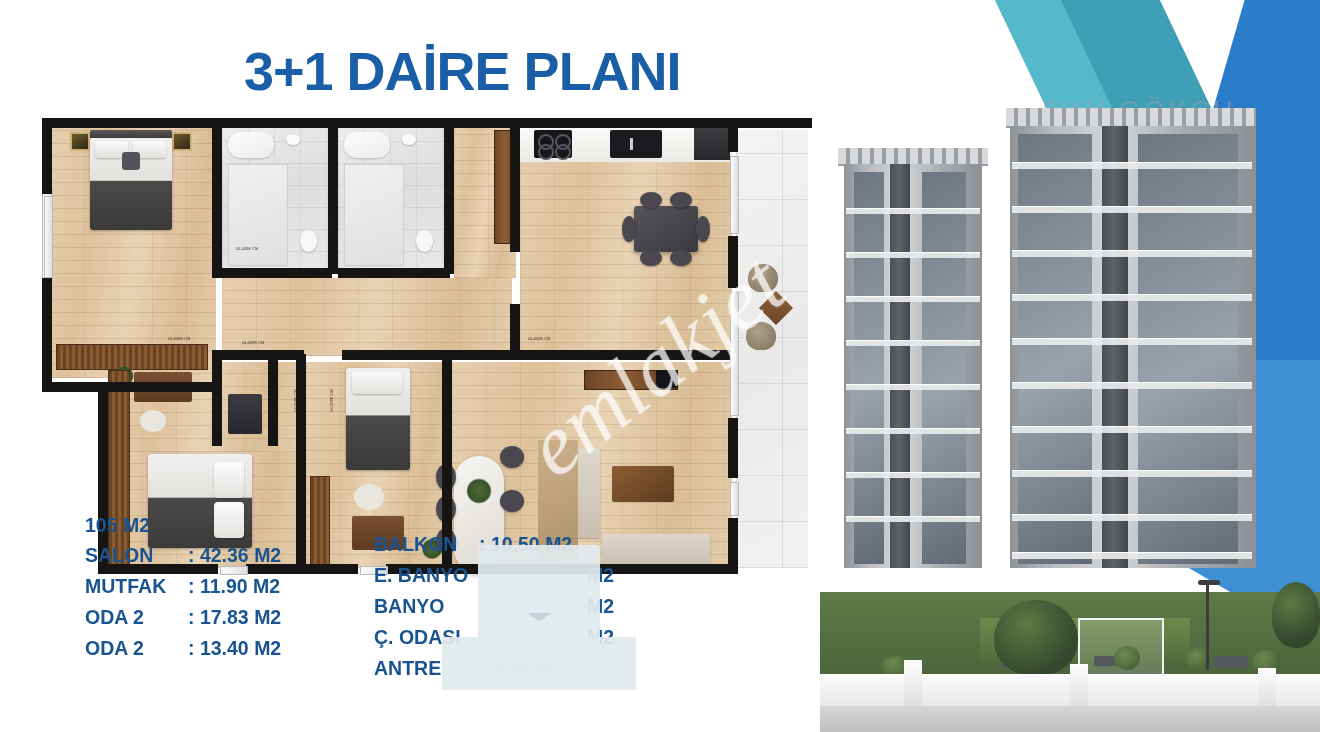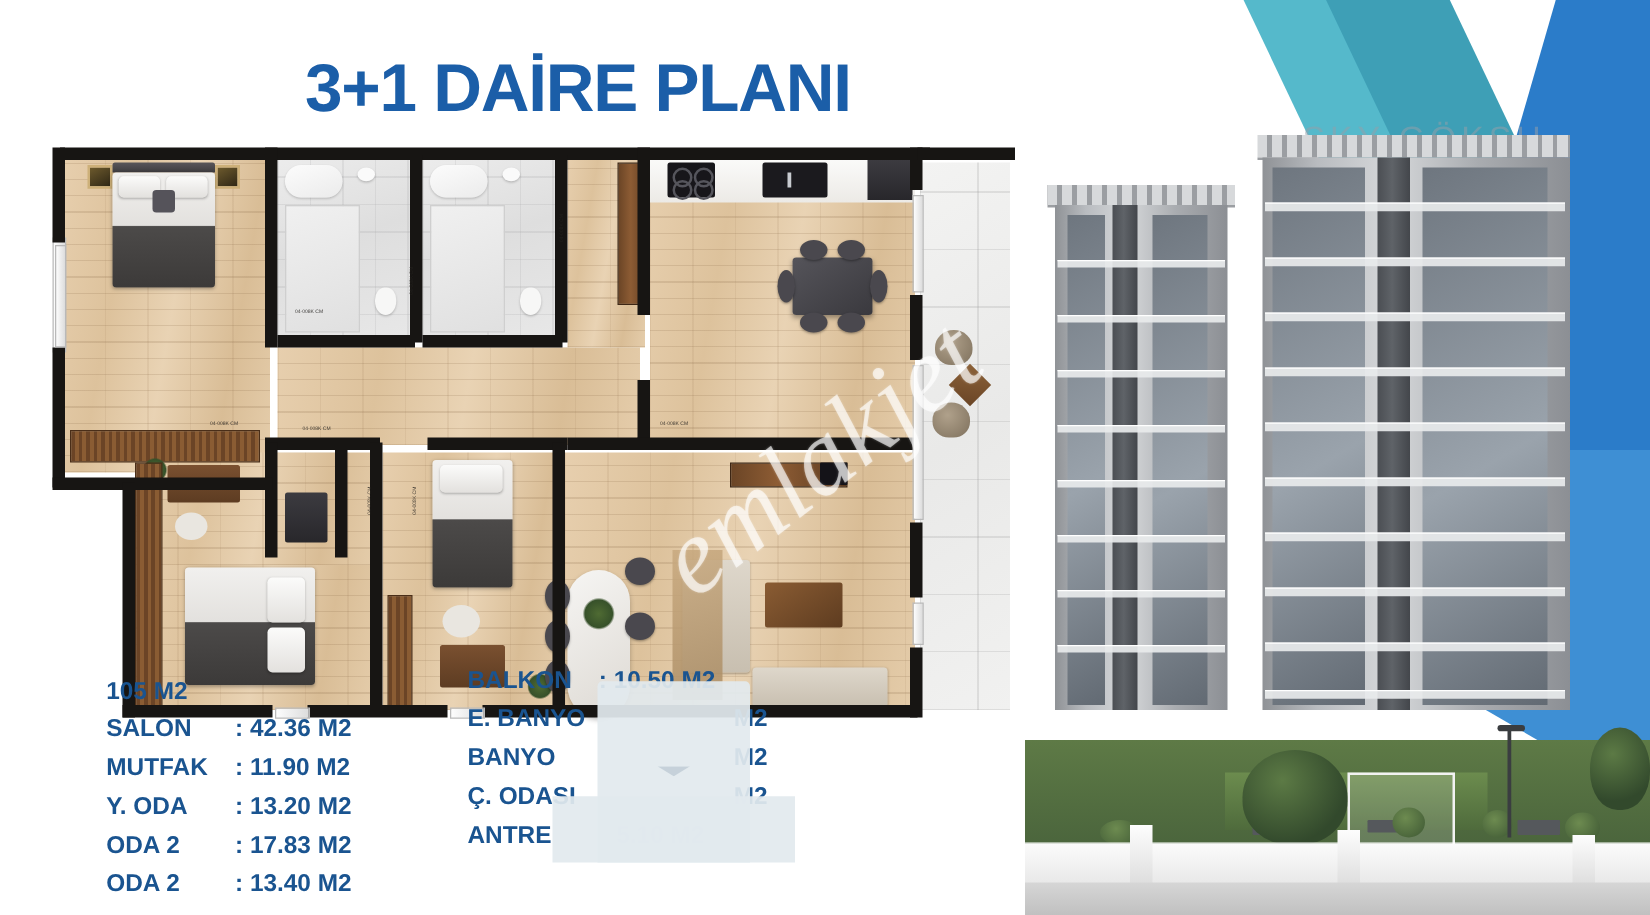--- a/index.html
+++ b/index.html
@@ -110,21 +110,21 @@
     position:absolute;left:465px;top:300px;
     font-size:86px;color:rgba(255,255,255,.62);
     font-family:"Liberation Serif", serif;font-style:italic;
     transform:rotate(-38deg);transform-origin:left top;
     pointer-events:none;letter-spacing:1px;
     text-shadow:0 0 2px rgba(255,255,255,.3);
   }
 
   
   .legend{position:absolute;color:#1A5490;font-weight:bold;font-size:19.5px;}
-  #legend-left{left:85px;top:538px;}
+  #legend-left{left:85px;top:510px;}
   #legend-right{left:374px;top:529px;}
   .lrow{display:flex;height:31px;align-items:center;white-space:nowrap;}
   .lname{display:inline-block;}
   .lval{display:inline-block;}
   #legend-left .lname{width:103px;}
   #legend-right .lname{width:105px;}
   .ltotal{height:30px;display:flex;align-items:center;}
 
   
   #legend-wm{
@@ -396,24 +396,20 @@
 
   <div id="legend-left" class="legend">
     <div class="ltotal">105 M2</div>
     <div class="lrow">
       <span class="lname">SALON</span>
       <span class="lval">: 42.36 M2</span>
     </div>
     <div class="lrow">
       <span class="lname">MUTFAK</span>
       <span class="lval">: 11.90 M2</span>
-    </div>
-    <div class="lrow">
-      <span class="lname">Y. ODA</span>
-      <span class="lval">: 13.20 M2</span>
     </div>
     <div class="lrow">
       <span class="lname">ODA  2</span>
       <span class="lval">: 17.83 M2</span>
     </div>
     <div class="lrow">
       <span class="lname">ODA 2</span>
       <span class="lval">: 13.40 M2</span>
     </div>
   </div>

